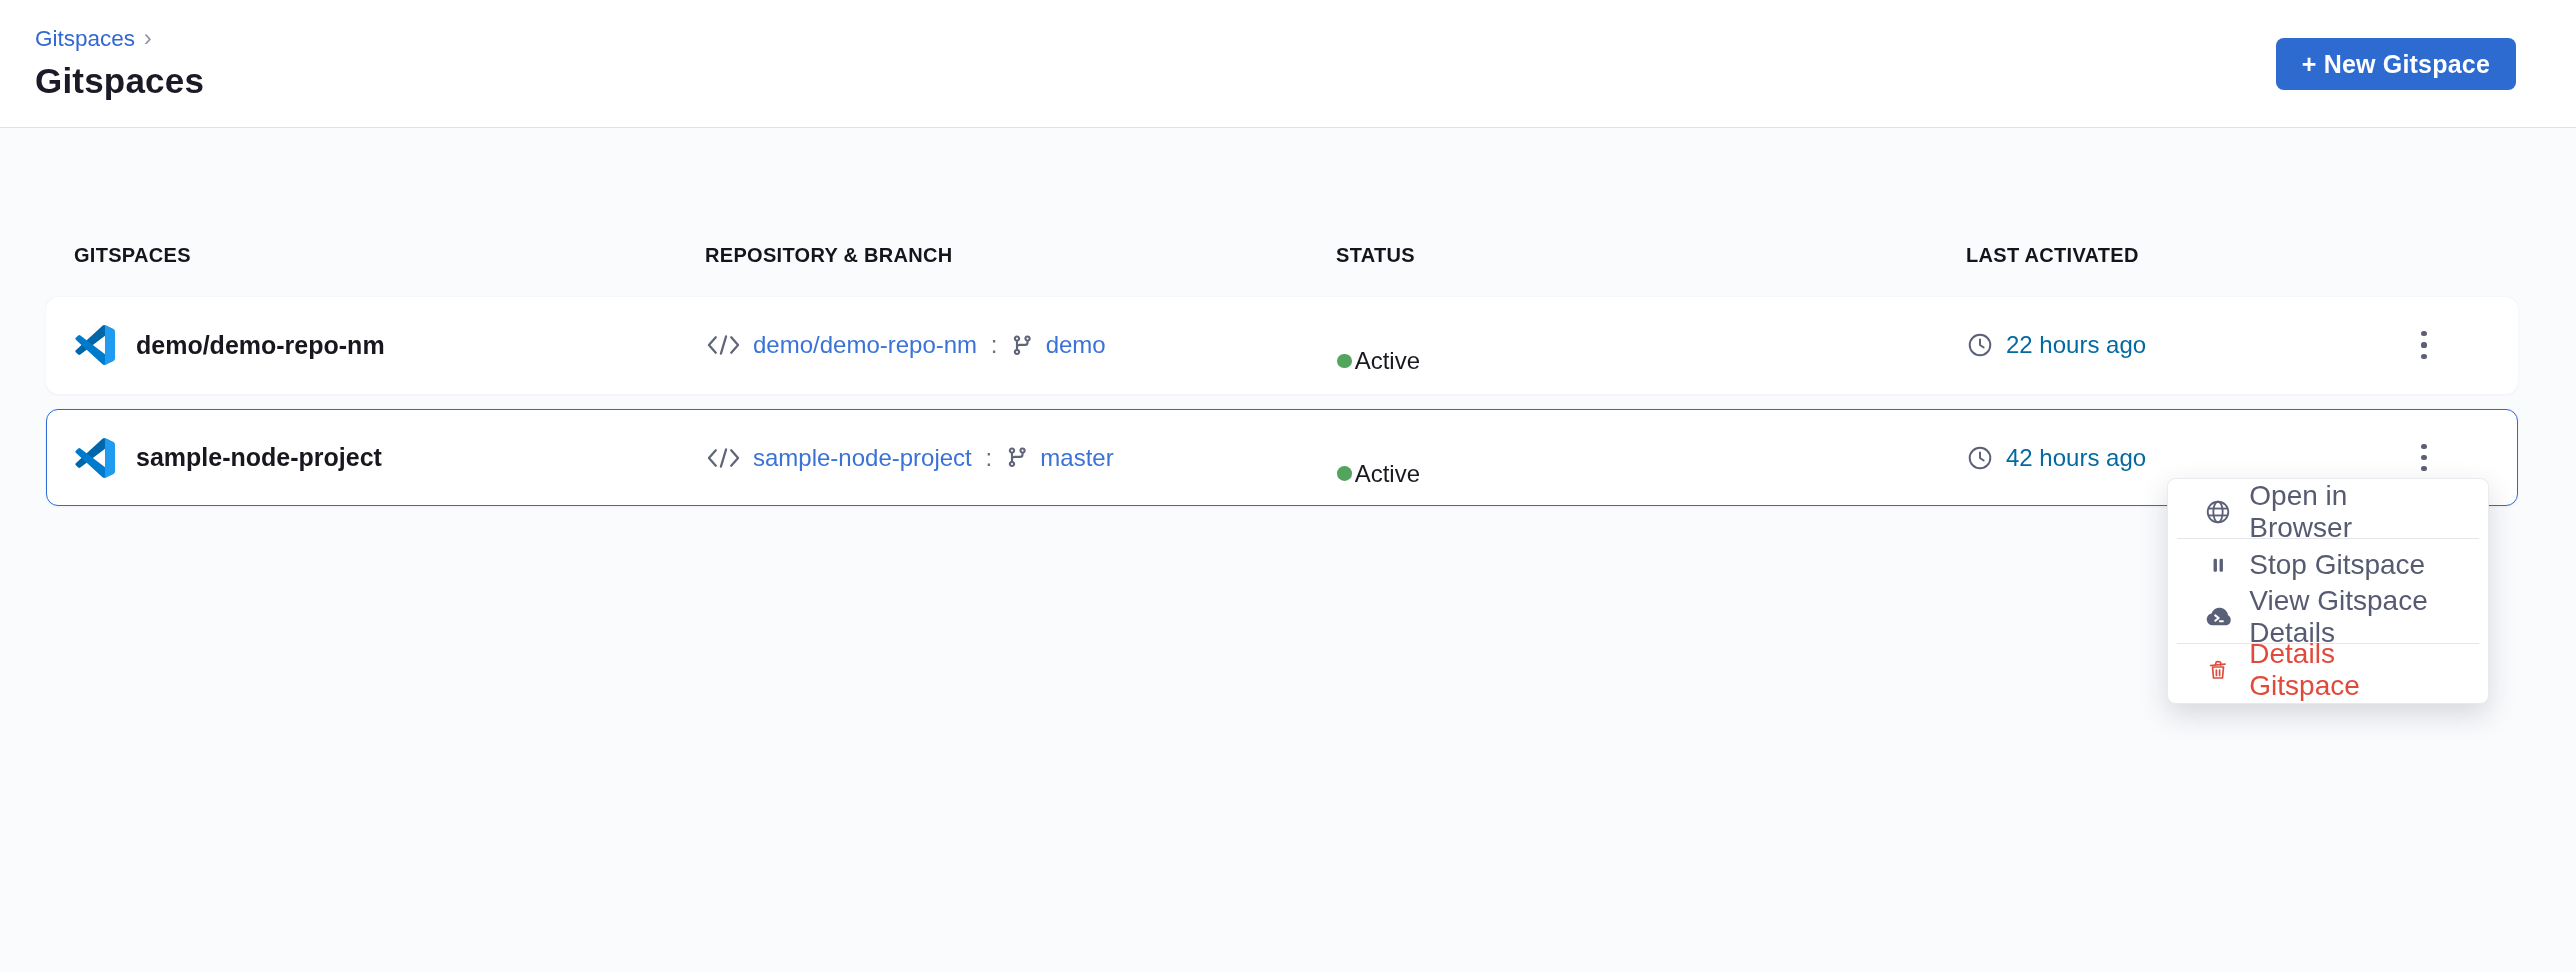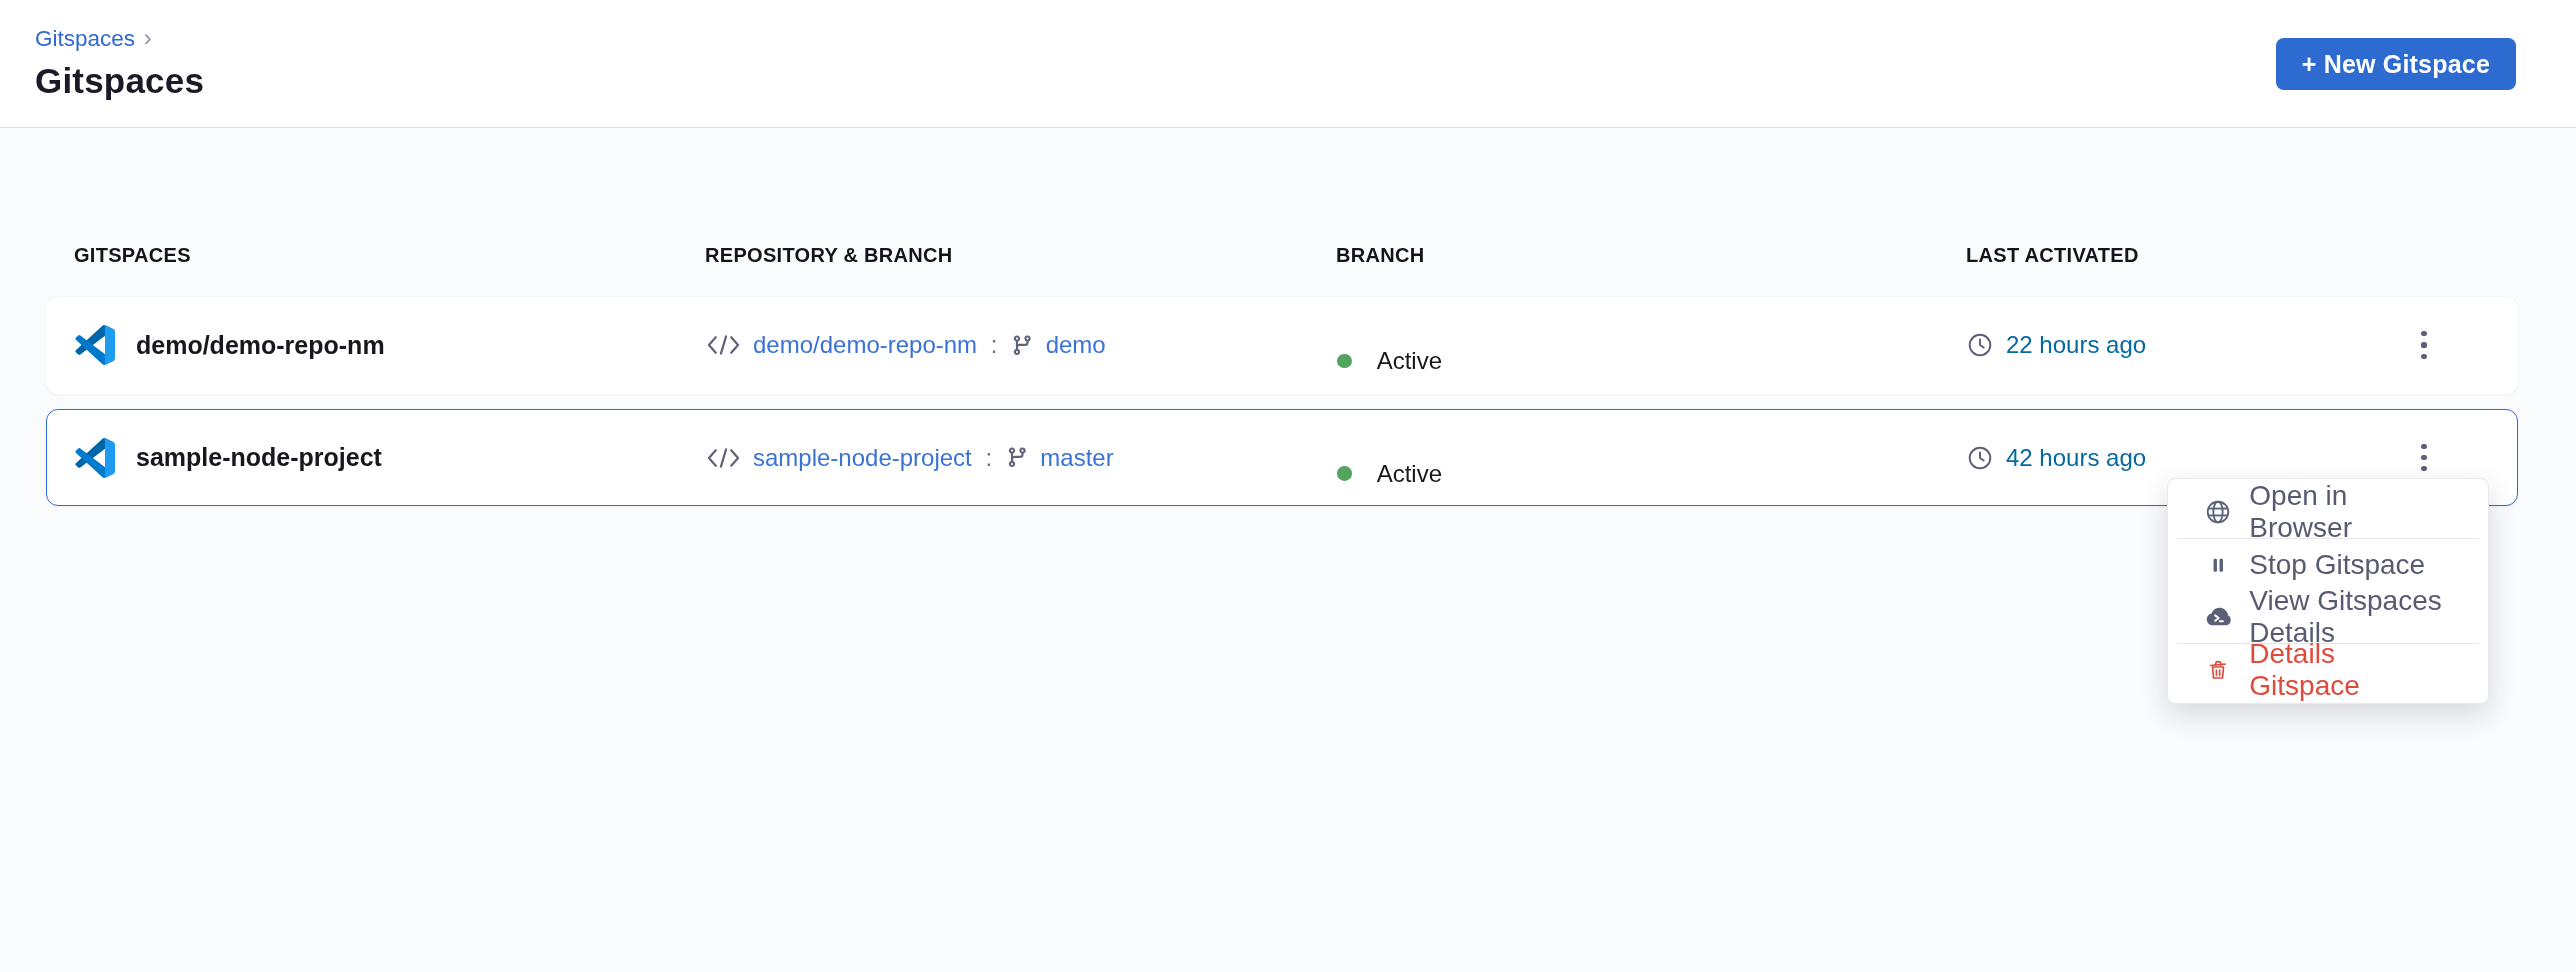--- a/index.html
+++ b/index.html
@@ -49,21 +49,21 @@
     box-shadow:0 0.9px 2.6px rgba(40,41,61,.05);
     margin-bottom:15.5px; cursor:pointer;
   }
   .row.selected { border-color:#2e6bd3; }
   .cell { display:flex; align-items:center; min-width:0; }
   .cell-name { gap:21px; }
   .gitspace-name { font-size:25px; font-weight:700; color:#17171f; }
   .cell-repo { gap:12px; font-size:24px; }
   .cell-repo a { color:#3a72d8; text-decoration:none; cursor:pointer; }
   .colon { color:#6b7086; padding:0 1.7px; }
-  .cell-status { gap:25px;margin-top:32px; }
+  .cell-status { gap:3px;margin-top:32px; }
   .status-dot { width:14.7px; height:14.7px; border-radius:50%; background:#53a45c; }
   .status-text { font-size:24px; font-weight:500; color:#191922; }
   .cell-time { gap:13px; color:#0369a1; font-size:24px; }
   .kebab {
     justify-self:center; display:flex; flex-direction:column; gap:6px;
     padding:10.4px 14px; background:transparent; border:none; cursor:pointer;
   }
   .kebab i { width:5.2px; height:5.2px; border-radius:50%; background:#5b6078; display:block; }
 
   .icon { flex:none; display:flex; align-items:center; justify-content:center; }
@@ -99,21 +99,21 @@
       <div class="page-title">Gitspaces</div>
     </div>
     <button class="new-btn">+ New Gitspace</button>
   </div>
 
   <div class="content">
 
     <div class="grid-cols thead">
       <div class="th">GITSPACES</div>
       <div class="th">REPOSITORY &amp; BRANCH</div>
-      <div class="th">BRANCH</div>
+      <div class="th">STATUS</div>
       <div class="th">LAST ACTIVATED</div>
       <div class="th"></div>
     </div>
 
     <div class="grid-cols row">
       <div class="cell cell-name">
         <span class="icon">
           <svg width="40" height="40" viewBox="0 0 100 100">
             <path fill="#0065A9" d="M96.46 10.8 75.8.85a6.23 6.23 0 0 0-7.11 1.21L2.59 62.34a4.17 4.17 0 0 0 .003 6.16l5.52 5.02a4.17 4.17 0 0 0 5.32.24L93.18 13.21a4.15 4.15 0 0 1 6.65 3.31v-.24a6.25 6.25 0 0 0-3.37-5.48Z"></path>
             <path fill="#007ACC" d="M96.46 89.2 75.8 99.15a6.23 6.23 0 0 1-7.11-1.21L2.59 37.66a4.17 4.17 0 0 1 .003-6.16l5.52-5.02a4.17 4.17 0 0 1 5.32-.24l79.74 60.57a4.15 4.15 0 0 0 6.65-3.31v.24a6.25 6.25 0 0 1-3.37 5.46Z"></path>
@@ -231,21 +231,21 @@
       <span>Stop Gitspace</span>
     </div>
     <div class="menu-item">
       <span class="icon">
         <svg width="28" height="28" viewBox="0 0 24 24">
           <path fill="currentColor" d="M7.3 19a5 5 0 0 1-.9-9.92 7.3 7.3 0 0 1 14.2 1.5A4.6 4.6 0 0 1 19.6 19H7.3Z"></path>
           <polyline points="9.6,10.6 12.6,12.9 9.6,15.2" fill="none" stroke="#ffffff" stroke-width="1.7" stroke-linecap="round" stroke-linejoin="round"></polyline>
           <line x1="13.6" y1="15.6" x2="16.2" y2="15.6" stroke="#ffffff" stroke-width="1.7" stroke-linecap="round"></line>
         </svg>
       </span>
-      <span>View Gitspaces Details</span>
+      <span>View Gitspace Details</span>
     </div>
     <div class="menu-divider"></div>
     <div class="menu-item danger">
       <span class="icon">
         <svg width="24" height="24" viewBox="0 0 24 24" fill="none" stroke="currentColor" stroke-width="1.7" stroke-linecap="round" stroke-linejoin="round">
           <path d="M4.5 7.5 19 6.2"></path>
             <path d="M9.6 6.6l.3-1.8a1.5 1.5 0 0 1 1.7-1.2l2 .3a1.5 1.5 0 0 1 1.2 1.7l-.2 1.6"></path>
           <path d="M6.5 9h11l-1 11h-9l-1-11Z"></path>
             <line x1="10.4" y1="12" x2="10.4" y2="17.5"></line>
             <line x1="13.6" y1="12" x2="13.6" y2="17.5"></line>

